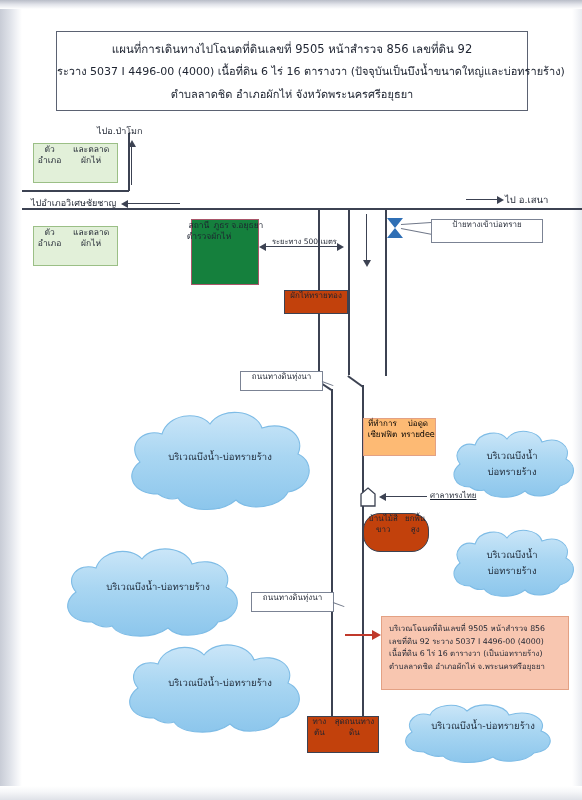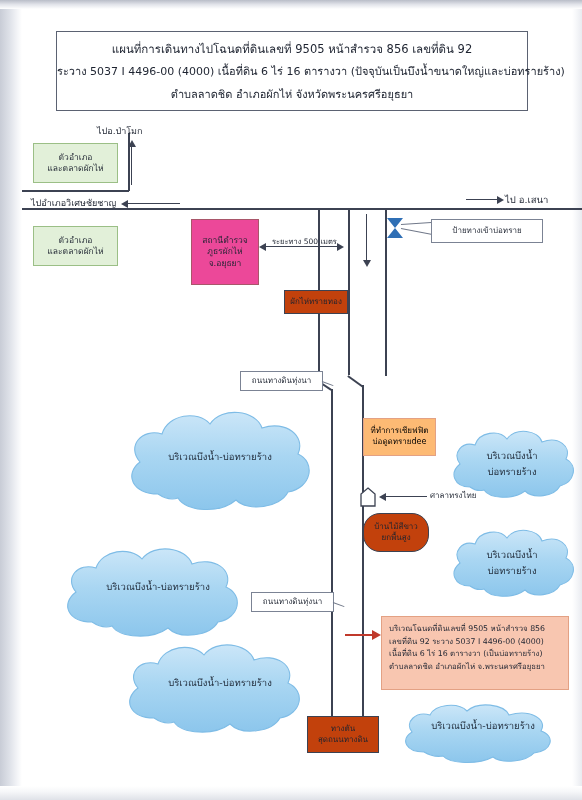--- a/index.html
+++ b/index.html
@@ -36,24 +36,24 @@
   .hdr-line{
     position:absolute;left:0;width:470px;text-align:center;
     color:#1d2330;white-space:nowrap;
   }
   #hdr-line-1{top:8px;font-size:11.5px;}
   #hdr-line-2{top:30px;font-size:11px;}
   #hdr-line-3{top:53px;font-size:11px;}
 
   
   .box{position:absolute;box-sizing:border-box;display:flex;
-       flex-direction:column;align-items:center;justify-content:center;
+       flex-direction:row;align-items:flex-start;justify-content:center;
        text-align:center;line-height:1.35;}
   .box-green{background:#e2f0d9;border:1px solid #9bbf86;color:#1d2330;}
-  .box-pink{background:#ec4899;border:1.5px solid #a9566a;color:#1d2330;}
+  .box-pink{background:#15803d;border:1.5px solid #a9566a;color:#1d2330;font-family:Liberation Serif, serif;}
   .box-white{background:#c2410c;border:1.4px solid #3c4252;color:#1d2330;}
 
   .callout{background:#ffffff;border:1px solid #7b8394;color:#1d2330;}
 
   
   .road{position:absolute;background:#3c4252;}
   .road-h{height:1.6px;}
   .road-v{width:1.6px;}
 
   .thinline{position:absolute;background:#707889;}
@@ -185,21 +185,21 @@
     <div>บ่อดูดทรายdee</div>
   </div>
 
   <div id="pavilion-icon" style="left:360px;top:487px;">
     <svg width="16" height="20" viewBox="0 0 16 20">
       <path d="M8 1 L15 7 L15 19 L1 19 L1 7 Z" fill="#ffffff" stroke="#3c4252" stroke-width="1.3"></path>
     </svg>
   </div>
   <div class="arrowline" style="left:386px;top:496px;width:41px;"></div>
   <div class="arrowhead ah-left" style="left:379px;top:492.5px;"></div>
-  <div class="txt" style="left:430px;top:489px;font-size:8px;">ศาลาทรงไทย</div>
+  <div class="txt" style="left:430px;top:489px;font-size:8px;text-decoration:underline;">ศาลาทรงไทย</div>
 
   <div class="box box-white" style="left:363px;top:513px;width:66px;height:39px;font-size:8px;border-radius:17px;">
     <div>บ้านไม้สีขาว</div>
     <div>ยกพื้นสูง</div>
   </div>
 
   <div class="red-arrowline" style="left:345px;top:634px;width:28px;"></div>
   <div class="arrowhead ah-red-right" style="left:372px;top:630px;"></div>
 
   <div style="position:absolute;left:381px;top:616px;width:188px;height:74px;

